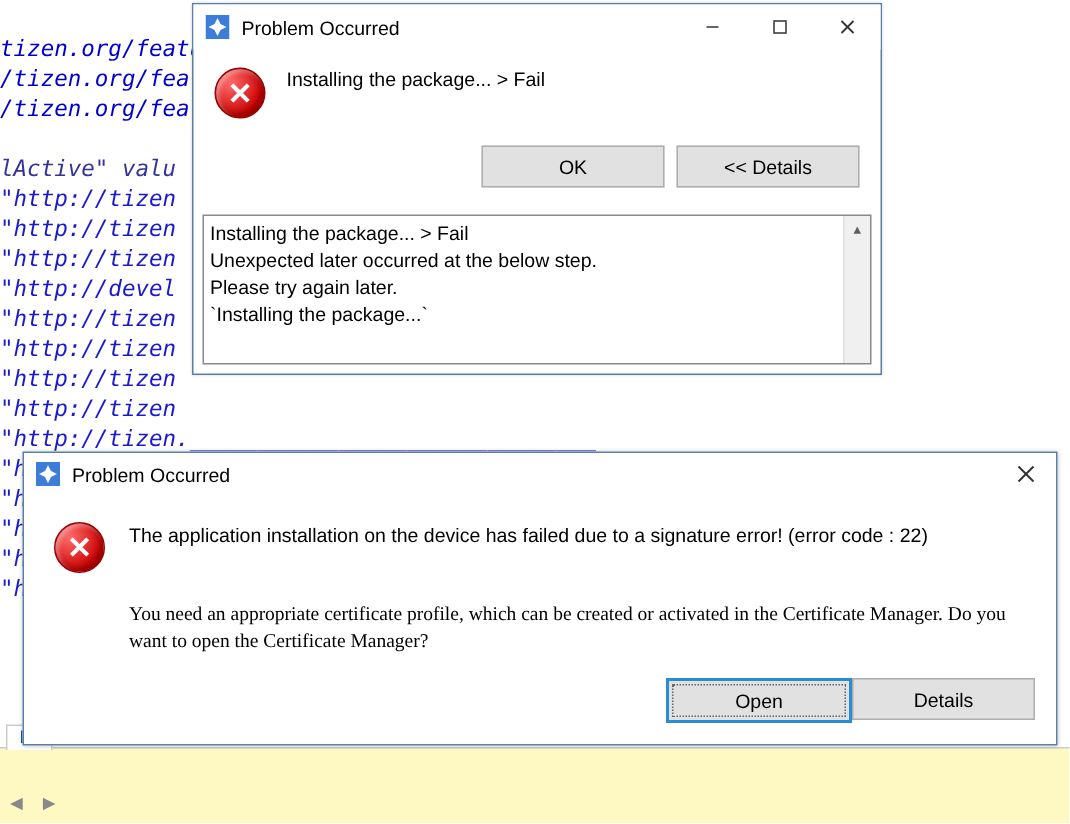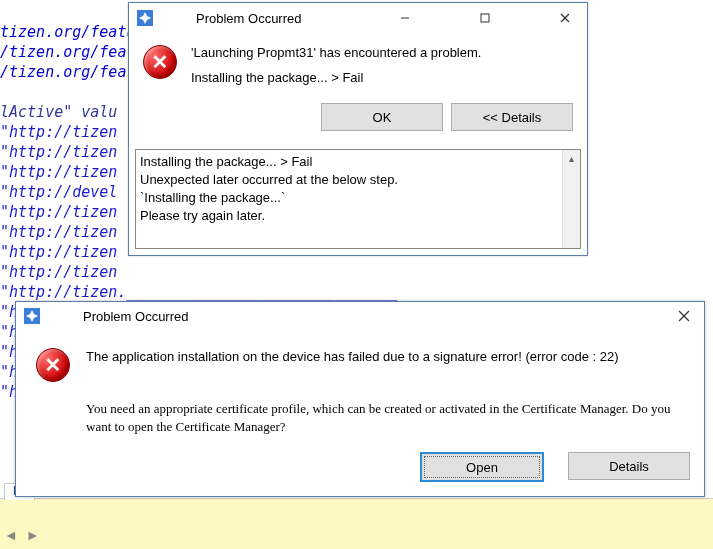--- a/index.html
+++ b/index.html
@@ -32,21 +32,20 @@
     width: 458px;
     background: #fff;
     border: 1px solid #5a7ea8;
     box-shadow: 0 0 2px rgba(0,0,0,.2);
   }
   .titlebar {
     height: 30px;
     display: flex;
     align-items: center;
     background: #fff;
-    gap: 35px;
   }
   .app-icon {
     width: 16px; height: 16px;
     margin: 0 8px;
     display:inline-flex;align-items:center;justify-content:center;
   }
   .title-text { flex: 0 0 auto; color:#000; }
   .title-spacer { flex:1; }
   .winbtn {
     width: 45px; height: 29px;
@@ -111,21 +110,21 @@
   .win2 .titlebar { height:28px; }
   .close-x {
     width:40px;height:27px;display:flex;align-items:center;justify-content:center;
     font-size:16px;color:#333;
   }
   .win2-body { padding:18px 20px 16px 20px; display:flex; gap:16px;}
   .win2-text { flex:1; }
   .win2-p1 { margin-bottom:34px; line-height:18px;}
   .win2-p2 { line-height:18px;font-family:Liberation Serif, serif;}
   .win2-btns {
-    display:flex;justify-content:flex-end;gap:24px;
+    display:flex;justify-content:flex-end;gap:0;
     padding: 0 14px 14px 0;
   }
   .btn-open {
     border:2px solid #2a8dd4;
     outline:1px dotted #666;
     outline-offset:-5px;
   }
   .bottom-strip{
     position:absolute;left:0;bottom:0;width:713px;height:50px;
     border-top:1px solid #ccc;
@@ -198,35 +197,34 @@
         <svg width="10" height="10">
           <line x1="1" y1="1" x2="9" y2="9" stroke="#333" stroke-width="1.2"></line>
           <line x1="9" y1="1" x2="1" y2="9" stroke="#333" stroke-width="1.2"></line>
         </svg>
       </div>
   </div>
   <div class="win1-body">
     <div class="msg-row">
       <div class="err-icon">✕</div>
       <div class="msg-col">
-        <div class="msg-line1">'Launching Propmt31' has encountered a problem.</div>
         <div>Installing the package... &gt; Fail</div>
       </div>
     </div>
     <div class="btn-row">
       <div class="btn">OK</div>
       <div class="btn">&lt;&lt; Details</div>
     </div>
   </div>
   <div class="details-box">
     <div class="details-inner">
       <div>Installing the package... &gt; Fail</div>
       <div> Unexpected later occurred at the below step.</div>
+      <div> Please try again later.</div>
       <div> `Installing the package...`</div>
-      <div> Please try again later.</div>
     </div>
     <div class="scrollbar-v">
       <div class="scroll-arrow">▴</div>
     </div>
   </div>
 </div>
 
 <div class="win2">
   <div class="titlebar">
     <span class="app-icon">

